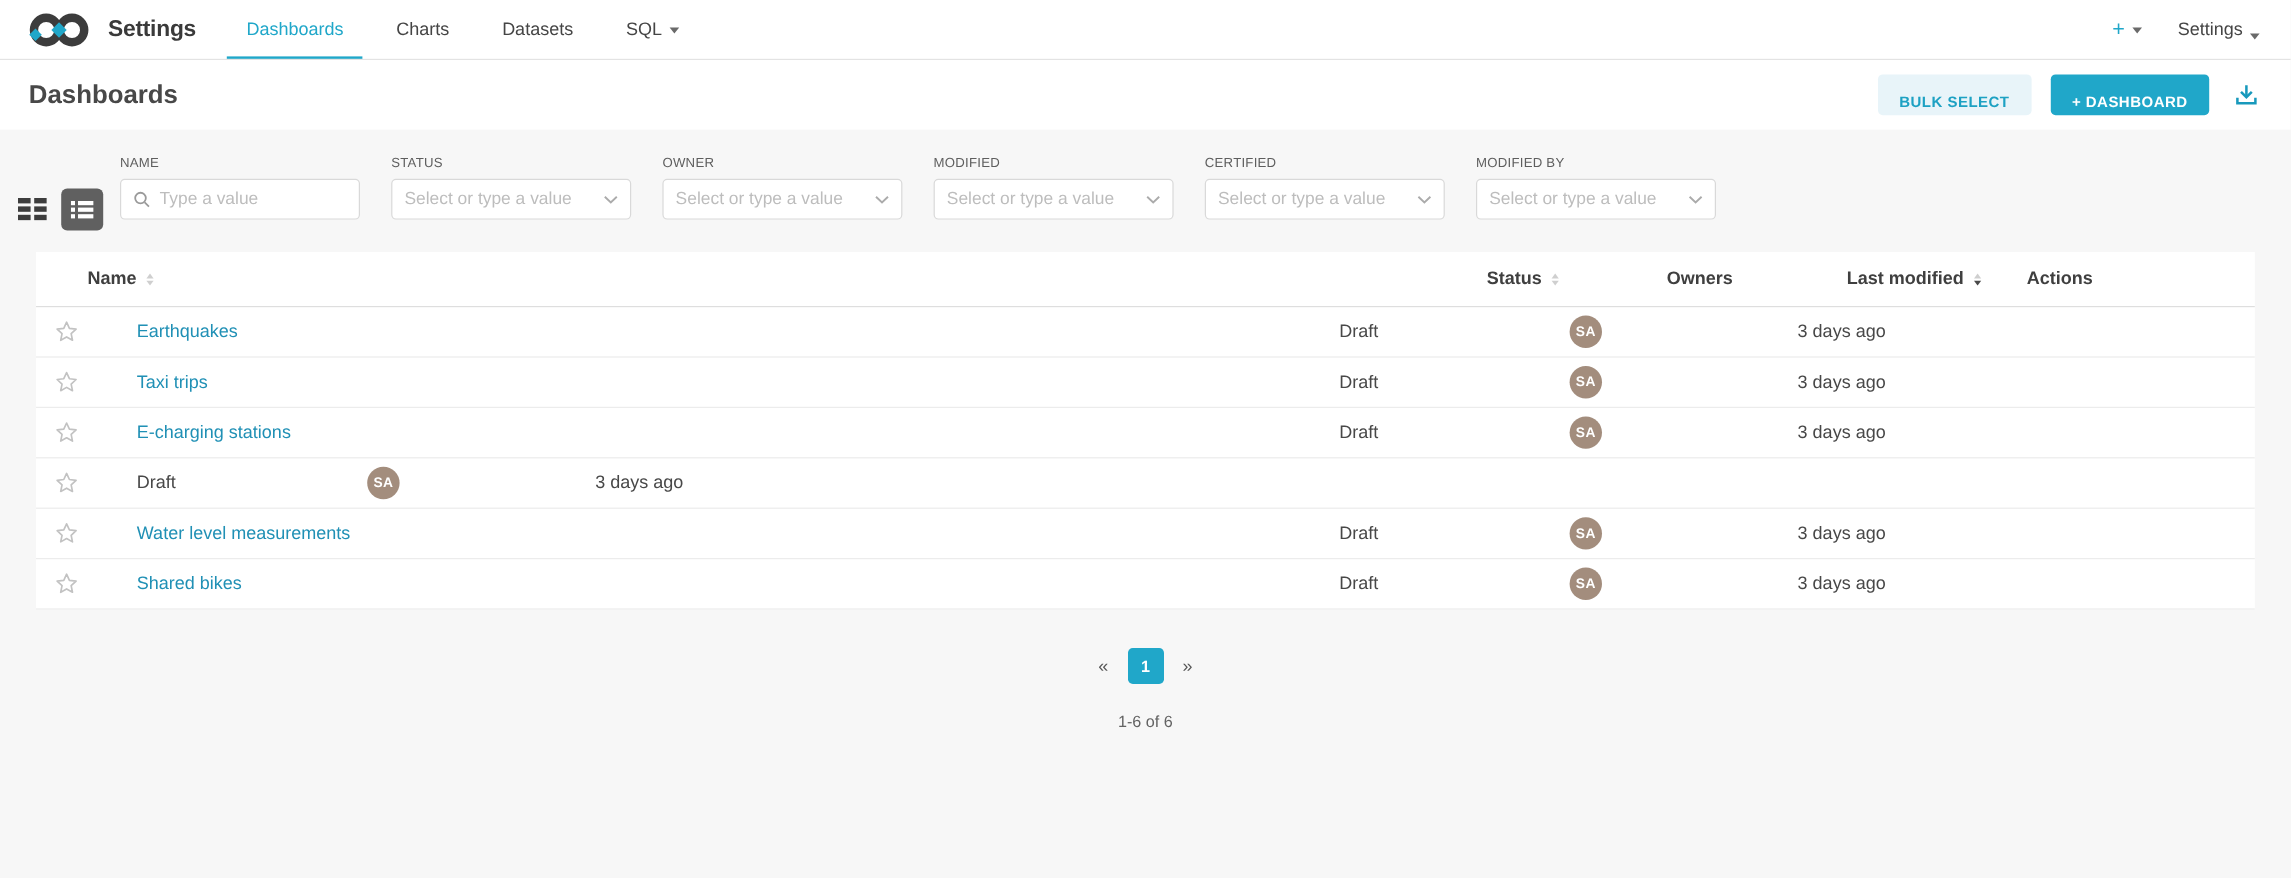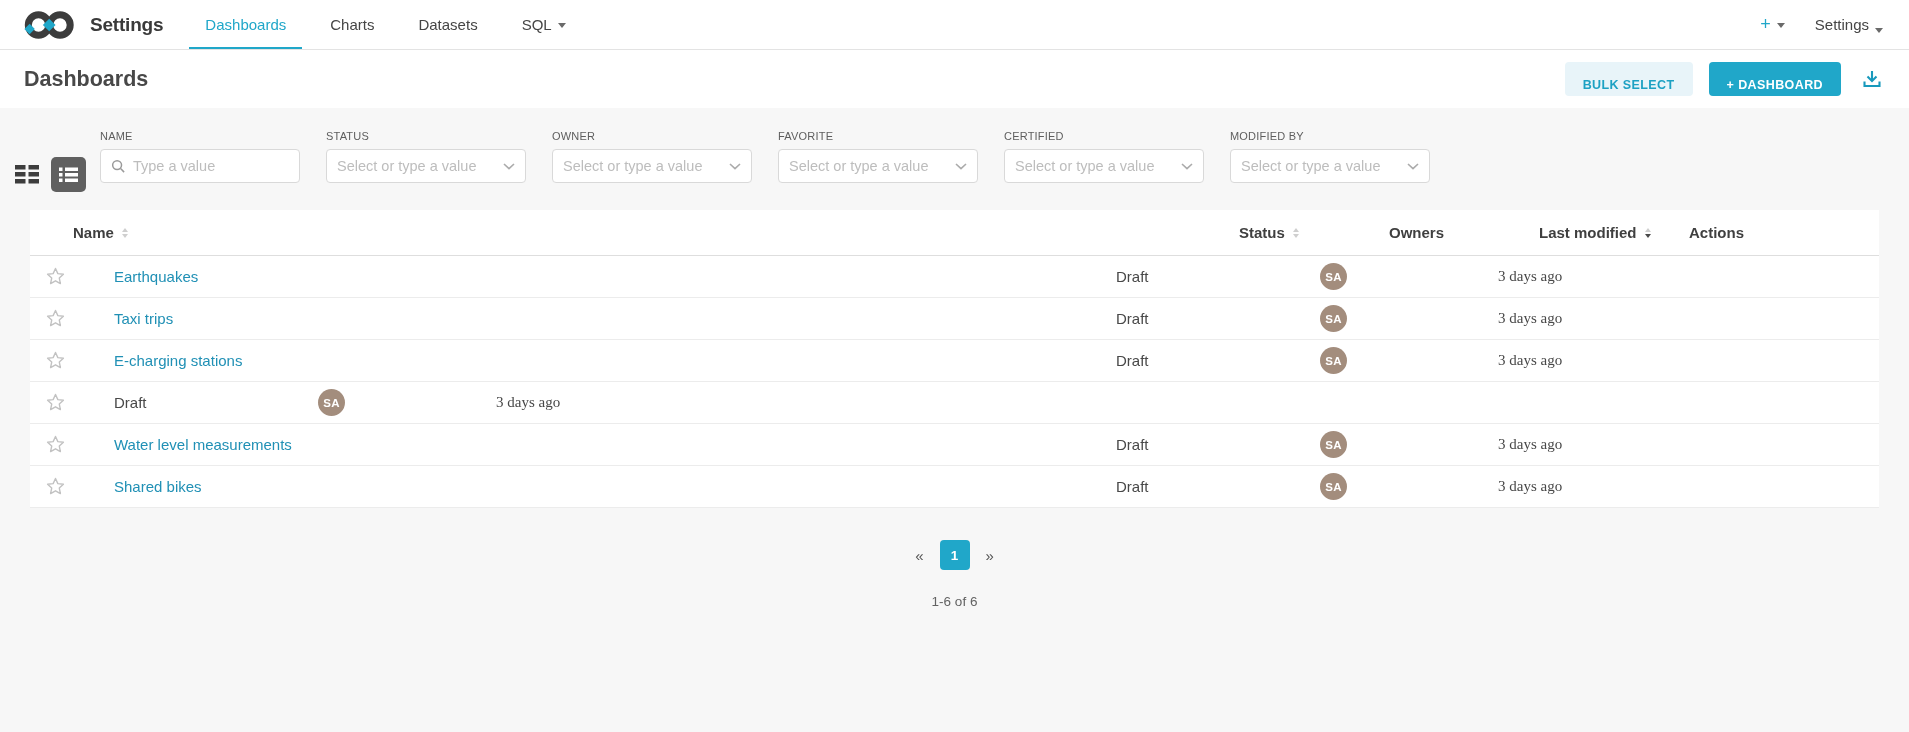--- a/index.html
+++ b/index.html
@@ -108,28 +108,28 @@
   .c-modified { width: 150px; display: flex; align-items: flex-end; }
   .c-actions { width: 190px; display: flex; align-items: center; }
   .sorts { display: inline-flex; flex-direction: column; margin-left: 8px; }
   .sorts i { display: block; width: 0; height: 0; border-left: 3.5px solid transparent; border-right: 3.5px solid transparent; }
   .sort-up { border-bottom: 4px solid #CFCFCF; margin-bottom: 2px; }
   .sort-down { border-top: 4px solid #CFCFCF; }
   .sort-down.active { border-top-color: #4A4A4A; }
   .sortable-head { cursor: pointer; display: flex; align-items: center; }
   .name-link { color: #2090B5; text-decoration: none; cursor: pointer; }
   .status-text { color: #484848; }
-  .modified-text { color: #484848; font-family: Liberation Serif, serif; }
+  .modified-text { color: #484848; }
   .star-btn { background: none; border: none; padding: 0; cursor: pointer; display: flex; }
   .avatar {
     width: 27px; height: 27px; border-radius: 50%;
     background: #A38D7D; color: #FFFFFF;
     font-size: 11.5px; font-weight: 600; letter-spacing: 0.3px;
     display: flex; align-items: center; justify-content: center;
-    margin-left: 13px; cursor: default;
+    margin-left: 1px; cursor: default;
   }
 
   
   .pagination { margin-top: 32px; display: flex; justify-content: center; align-items: center; gap: 12px; }
   .page-nav { background: none; border: none; color: #565656; font-size: 15px; cursor: pointer; font-family: inherit; padding: 2px 4px; }
   .page-current {
     width: 30px; height: 30px; border: none; border-radius: 4px;
     background: #20A7C9; color: #FFFFFF; font-size: 13.5px; font-weight: 600;
     cursor: pointer; font-family: inherit;
   }
@@ -242,21 +242,21 @@
         <span class="filter-label">OWNER</span>
         <div class="filter-control">
           <span class="ph">Select or type a value</span>
           <svg width="12" height="7" viewBox="0 0 12 7" fill="none">
             <path d="M1 1 L6 5.7 L11 1" stroke="#ABABAB" stroke-width="1.6"></path>
           </svg>
         </div>
       </div>
 
       <div class="filter">
-        <span class="filter-label">FAVORITE</span>
+        <span class="filter-label">MODIFIED</span>
         <div class="filter-control">
           <span class="ph">Select or type a value</span>
           <svg width="12" height="7" viewBox="0 0 12 7" fill="none">
             <path d="M1 1 L6 5.7 L11 1" stroke="#ABABAB" stroke-width="1.6"></path>
           </svg>
         </div>
       </div>
 
       <div class="filter">
         <span class="filter-label">CERTIFIED</span>

